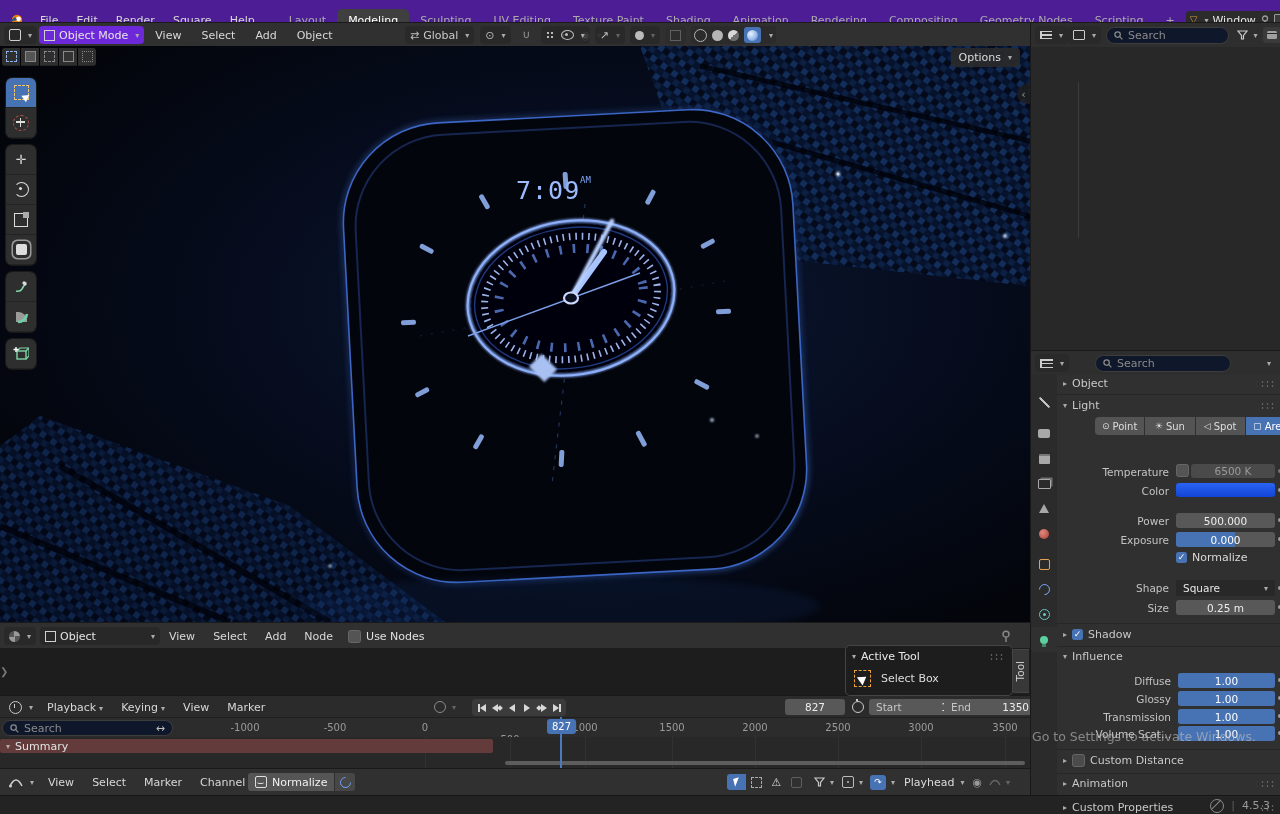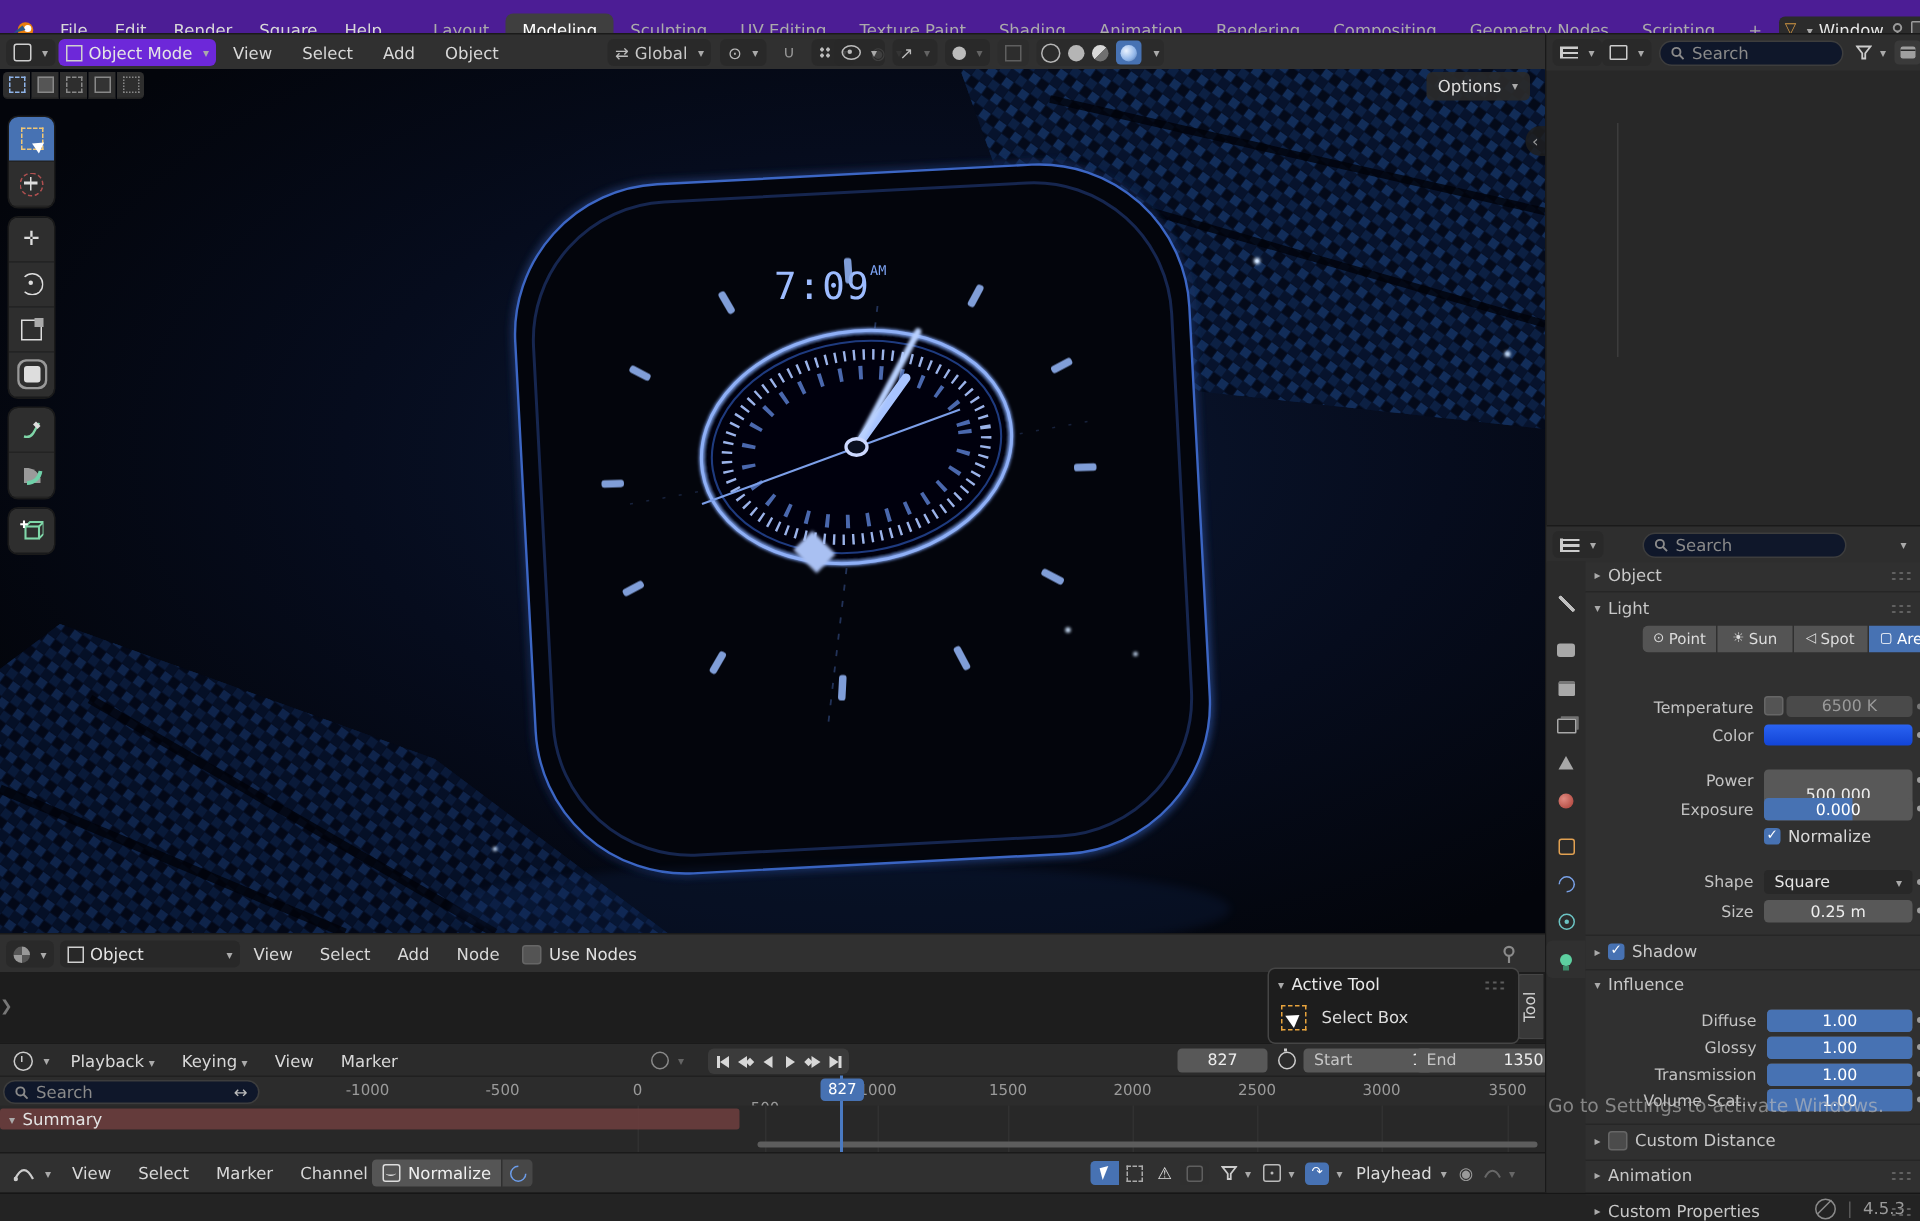--- a/index.html
+++ b/index.html
@@ -677,21 +677,21 @@
     <div class="fld dimf" style="position:absolute;left:134px;top:90px;width:84px;height:14px">
         <span>6500 K</span>
       </div>
     <span class="dot" style="left:221px;top:95px;background:#777"></span>
 
     <span class="plabel" style="left:0;top:111px;width:112px">Color</span>
     <div style="position:absolute;left:119px;top:109px;width:99px;height:14px;border-radius:3px;background:linear-gradient(#2a63f2,#1244d6)"></div>
     <span class="dot" style="left:221px;top:114px"></span>
 
     <span class="plabel" style="left:0;top:141px;width:112px">Power</span>
-    <div class="fld" style="position:absolute;left:119px;top:139px;width:99px;height:33px">
+    <div class="fld" style="position:absolute;left:119px;top:139px;width:99px;height:15px">
         <span>500.000</span>
       </div>
     <span class="dot" style="left:221px;top:144px"></span>
 
     <span class="plabel" style="left:0;top:160px;width:112px">Exposure</span>
     <div class="slider" style="position:absolute;left:119px;top:158px;width:99px;height:15px">
         <span class="fill" style="width:60%"></span>
         <span class="val">0.000</span>
       </div>
     <span class="dot" style="left:221px;top:163px"></span>

